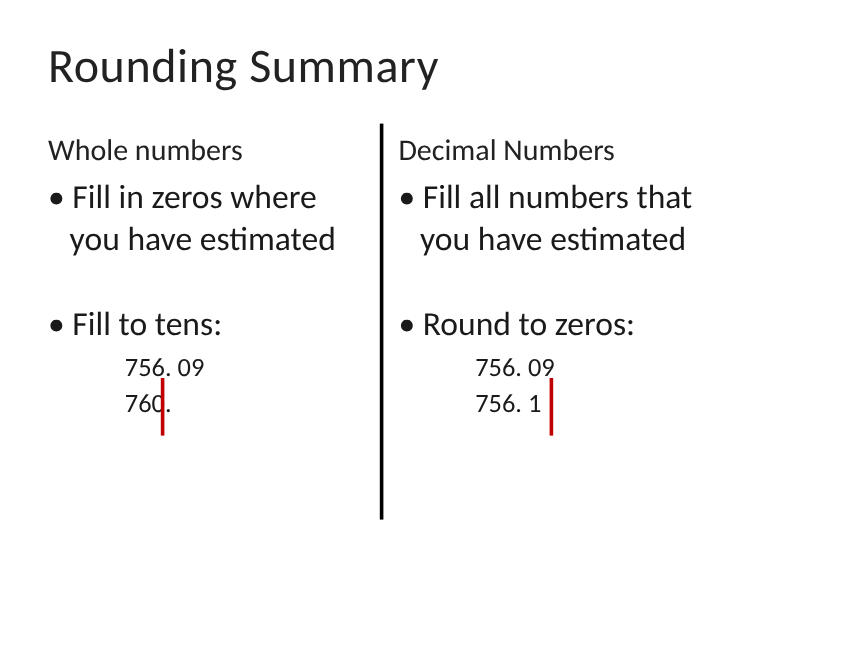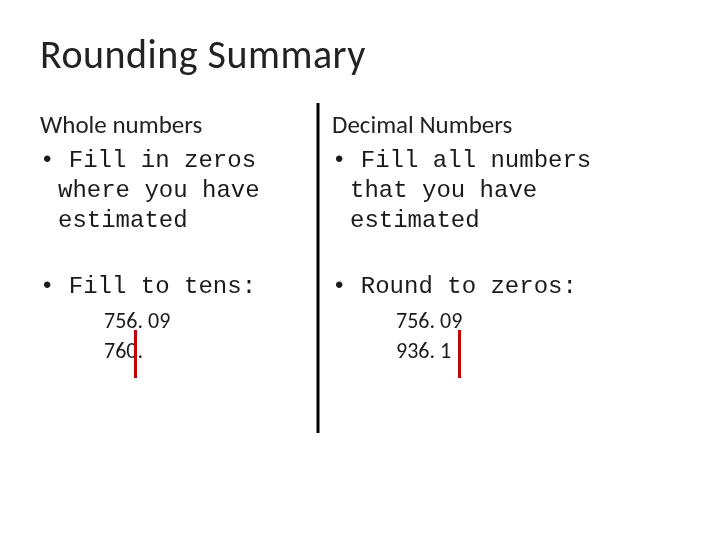--- a/index.html
+++ b/index.html
@@ -49,26 +49,25 @@
     background: #000;
     transform: translateX(-50%);
   }
   .subhead {
     font-size: 25px;
     font-weight: 400;
     color: #222;
     margin: 0 0 6px 0;
   }
   .bullet {
-    font-size: 24px;
+    font-size: 28px;
     line-height: 1.25;
     margin: 0 0 4px 0;
     padding-left: 18px;
     text-indent: -18px;
-    font-family: Liberation Mono, monospace;
   }
   .bullet::before {
     content: "• ";
   }
   .block {
     margin-bottom: 36px;
   }
   .example {
     font-size: 22px;
     line-height: 1.35;
@@ -127,21 +126,21 @@
 
       <div class="block">
         <p class="bullet">Fill all numbers that you have estimated</p>
       </div>
 
       <div class="block">
         <p class="bullet">Round to zeros:</p>
         <div class="example">
           <div>756. 09</div>
           <div class="ex-line">
-            <span>936. 1</span>
+            <span>756. 1</span>
             <span class="mark right-col"></span>
           </div>
         </div>
       </div>
     </div>
 
   </div>
 </div>
 
 </body></html>

